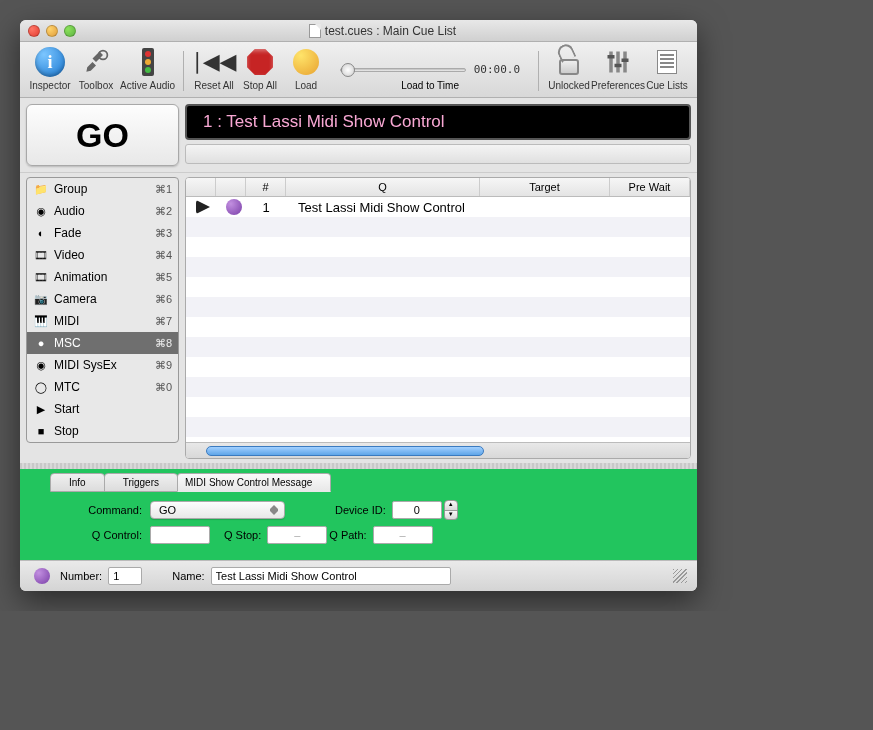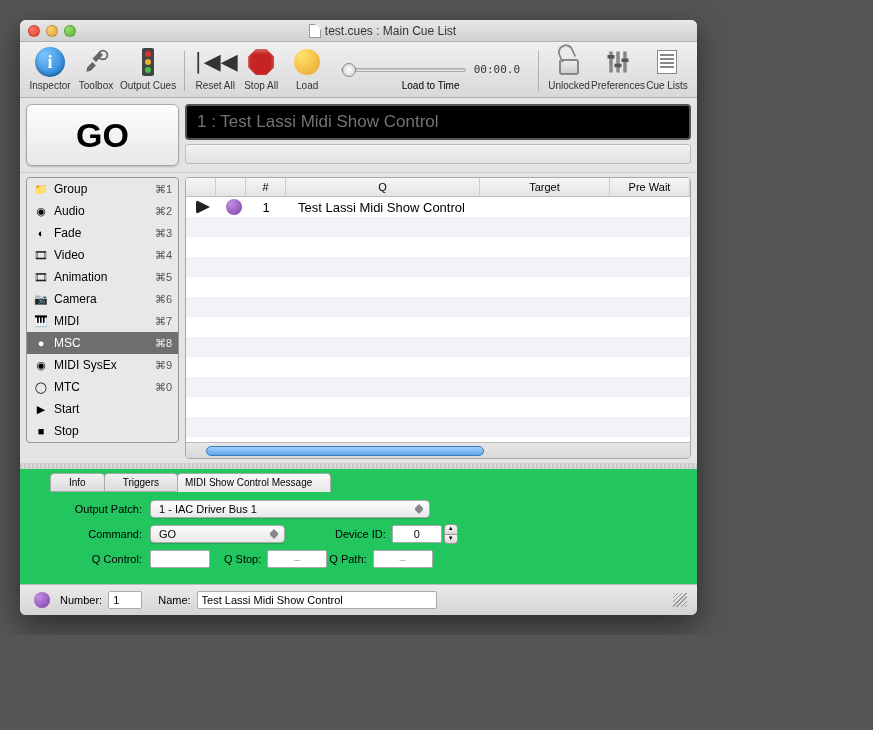--- a/index.html
+++ b/index.html
@@ -31,21 +31,21 @@
 .load-ball { width: 26px; height: 26px; border-radius: 50%; background: radial-gradient(circle at 30% 25%, #ffe46a, #e8a22f); }
 .lock-icon { width: 20px; height: 16px; border: 2px solid #888; border-radius: 3px; position: relative; background: linear-gradient(#eee,#ccc); margin-top: 10px; }
 .lock-icon::before { content:""; position:absolute; top:-14px; left:1px; width:12px; height:14px; border:2px solid #888; border-bottom:none; border-radius: 8px 8px 0 0; transform: rotate(-25deg); transform-origin: bottom left; }
 .list-lines { width: 20px; height: 24px; border: 1px solid #888; background: #fff; position: relative; }
 .list-lines::after { content:""; position:absolute; top:3px; left:2px; right:2px; height:2px; background:#888; box-shadow: 0 4px 0 #888, 0 8px 0 #888, 0 12px 0 #888; }
 
 .main-row { display: flex; background: #e4e4e4; }
 .go-area { width: 165px; padding: 6px; }
 .go-btn { width: 100%; height: 62px; background: linear-gradient(#fdfdfd,#e8e8e8); border: 1px solid #a8a8a8; border-radius: 6px; font-size: 34px; font-weight: bold; font-family: Arial; cursor: pointer; box-shadow: 0 1px 2px rgba(0,0,0,0.2); }
 .cue-display-area { flex: 1; padding: 6px 6px 6px 0; }
-.cue-display { background: #000; border: 2px solid #555; border-radius: 4px; padding: 6px 10px; color: #737373; font-size: 17px; height: 36px; }
+.cue-display { background: #000; border: 2px solid #555; border-radius: 4px; padding: 6px 16px; color: #f9a8d4; font-size: 17px; height: 36px; }
 .status-bar { height: 20px; margin-top: 4px; background: linear-gradient(#f4f4f4,#e0e0e0); border: 1px solid #bbb; border-radius: 3px; }
 
 .content-row { display: flex; background: #e4e4e4; border-top: 1px solid #ccc; }
 .sidebar { width: 165px; padding: 4px 6px; }
 .side-list { border: 1px solid #999; border-radius: 4px; background: #e8e8e8; overflow: hidden; }
 .side-item { display: flex; align-items: center; padding: 3px 6px; font-size: 12px; cursor: pointer; }
 .side-item.selected { background: #6f6f6f; color: #fff; }
 .side-icon { width: 16px; height: 16px; margin-right: 5px; display: flex; align-items: center; justify-content: center; font-size: 11px; }
 .side-label { flex: 1; }
 .side-cmd { font-size: 11px; color: #555; }
@@ -124,21 +124,21 @@
     </div>
     <div class="tool-item">
       <div class="tool-icon">
         <svg viewBox="0 0 32 32">
             <rect x="10" y="2" width="12" height="28" rx="2" fill="#444"></rect>
             <circle cx="16" cy="8" r="3" fill="#d33"></circle>
             <circle cx="16" cy="16" r="3" fill="#ea3"></circle>
             <circle cx="16" cy="24" r="3" fill="#4b4"></circle>
           </svg>
       </div>
-      <span>Output Cues</span>
+      <span>Active Audio</span>
     </div>
     <div class="sep"></div>
     <div class="tool-item">
       <div class="tool-icon" style="font-size:22px;">∣◀◀</div>
       <span>Reset All</span>
     </div>
     <div class="tool-item">
       <div class="tool-icon">
           <div class="stop-oct"></div>
         </div>
@@ -299,24 +299,20 @@
 
   <div class="sep-line"></div>
 
   <div class="inspector">
     <div class="tabs">
       <div class="tab">Info</div>
       <div class="tab">Triggers</div>
       <div class="tab selected">MIDI Show Control Message</div>
     </div>
     <div class="form-row">
-      <span class="form-label">Output Patch:</span>
-      <div class="dropdown dd-wide">1 - IAC Driver Bus 1</div>
-    </div>
-    <div class="form-row">
       <span class="form-label">Command:</span>
       <div class="dropdown dd-med">GO</div>
       <span style="margin-left:14px;padding-left:36px;">Device ID:</span>
       <input class="text-input" style="width: 50px; text-align: center; margin-left: 6px;" value="0">
       <div class="stepper">
           <span>▲</span>
           <span>▼</span>
         </div>
     </div>
     <div class="form-row">
@@ -326,18 +322,18 @@
       <input class="text-input" style="width: 60px; text-align: center; margin-left: 6px; color: rgb(170, 170, 170);" value="–">
       <span style="margin-left:2px;">Q Path:</span>
       <input class="text-input" style="width: 60px; text-align: center; margin-left: 6px; color: rgb(170, 170, 170);" value="–">
     </div>
   </div>
 
   <div class="footer">
     <div class="msc-dot"></div>
     <span>Number:</span>
     <input class="text-input" style="width: 34px;" value="1">
-    <span style="margin-left:10px;">Name:</span>
+    <span style="margin-left:24px;">Name:</span>
     <input class="text-input" style="width: 240px;" value="Test Lassi Midi Show Control">
     <div class="resize-grip"></div>
   </div>
 
 </div>
 
 </body></html>

